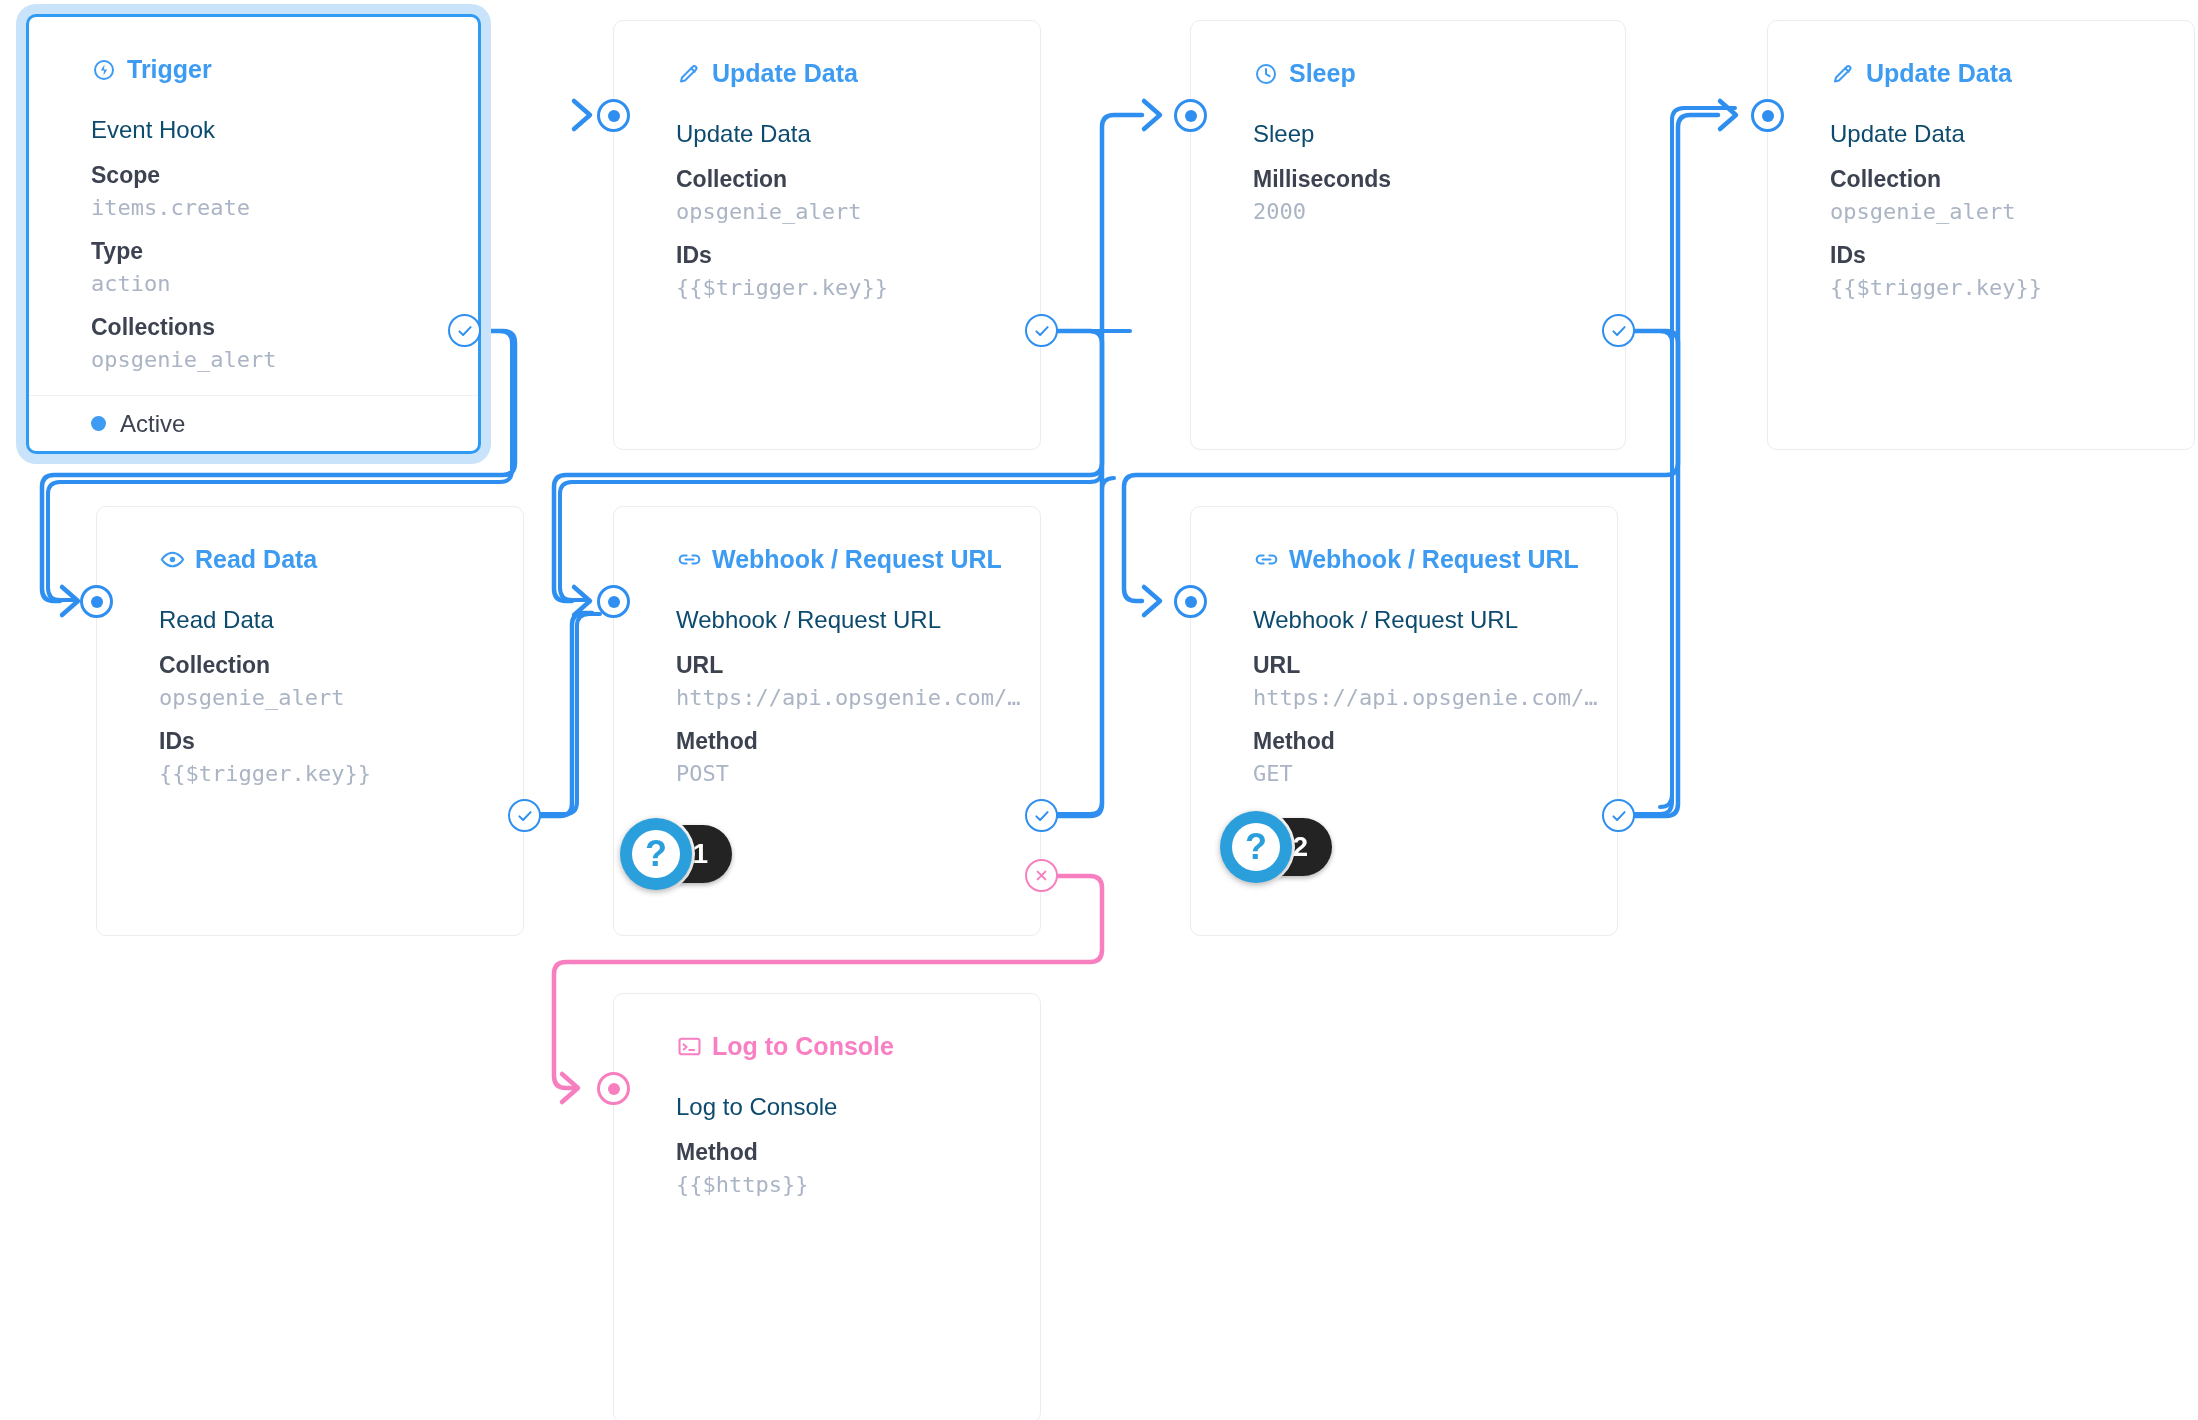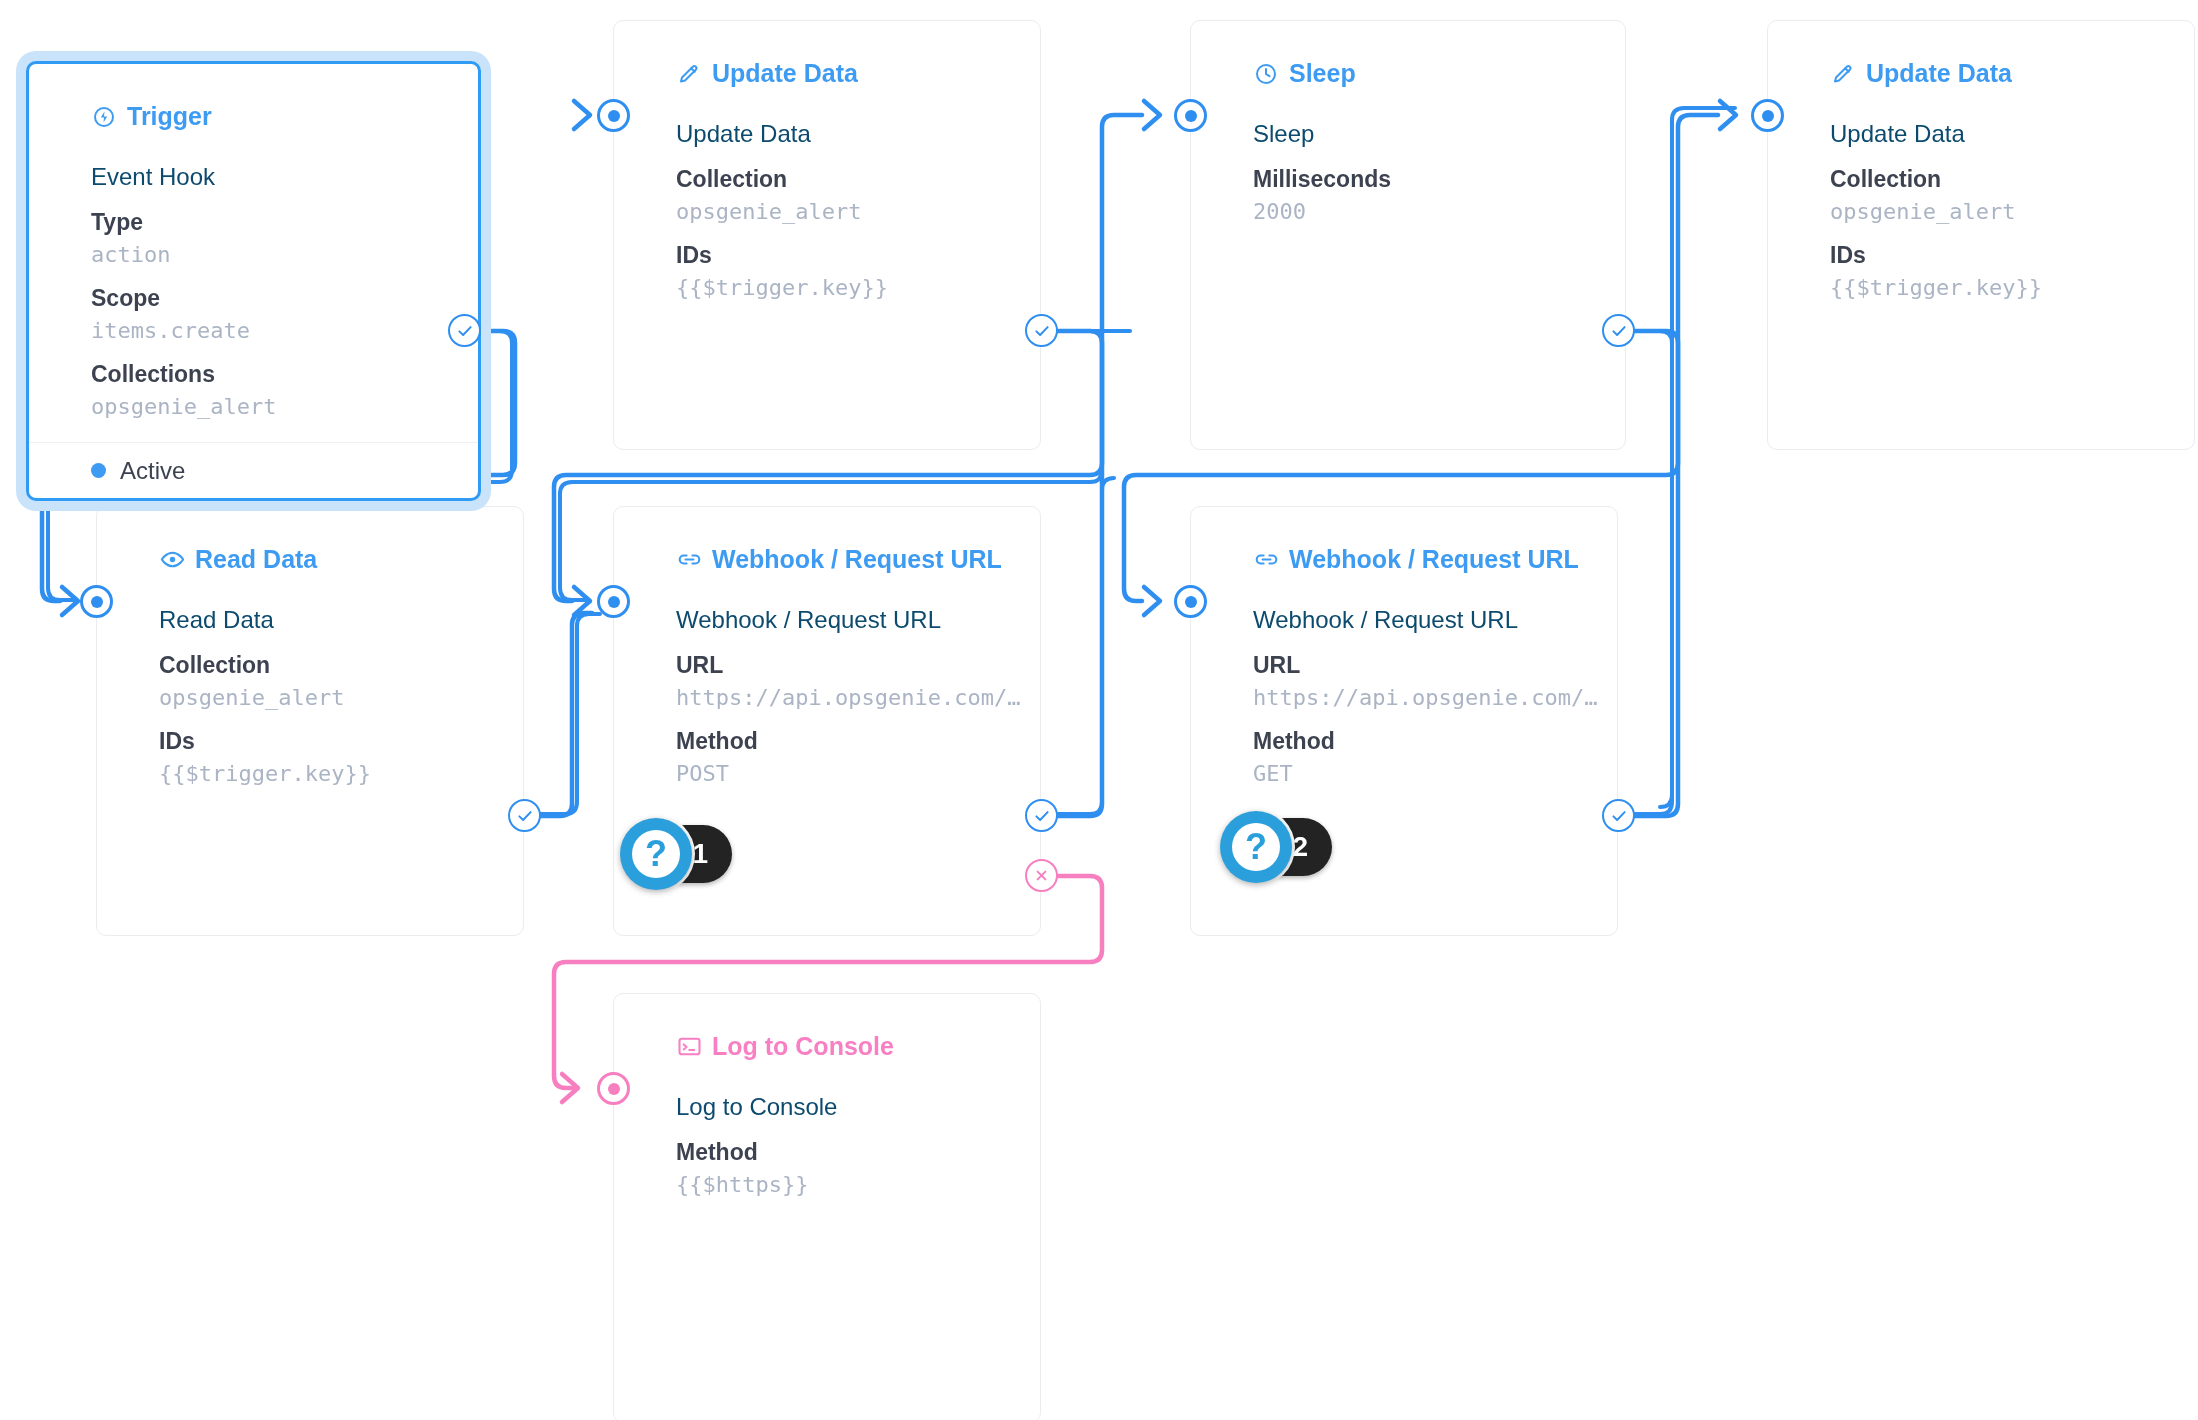--- a/index.html
+++ b/index.html
@@ -36,21 +36,20 @@
     box-sizing: border-box;
     background: #ffffff;
     border: 1.5px solid #ececf0;
     border-radius: 10px;
     z-index: 2;
   }
   .card.selected {
     border: 3px solid #2f9bf5;
     box-shadow: 0 0 0 10px #c9e3fb;
     z-index: 4;
-    margin-top: 47px;
   }
   .card-title {
     position: absolute;
     left: 62px;
     top: 38px;
     font-size: 25px;
     font-weight: 700;
     color: #3d9bf2;
     white-space: nowrap;
     display: flex;
@@ -276,26 +275,26 @@
         <svg width="24" height="24" viewBox="0 0 24 24" fill="none" stroke="#3d9bf2" stroke-width="2">
           <circle cx="12" cy="12" r="9"></circle>
           <path d="M12.5 6.5 L8.8 12.4 H12 L11.5 17.5 L15.2 11.6 H12 Z" fill="#3d9bf2" stroke="none"></path>
         </svg>
       </span>
       <span>Trigger</span>
     </div>
     <div class="card-body">
       <div class="row-name">Event Hook</div>
       <div class="field">
+        <div class="field-label">Scope</div>
+        <div class="field-value">items.create</div>
+      </div>
+      <div class="field">
         <div class="field-label">Type</div>
         <div class="field-value">action</div>
-      </div>
-      <div class="field">
-        <div class="field-label">Scope</div>
-        <div class="field-value">items.create</div>
       </div>
       <div class="field">
         <div class="field-label">Collections</div>
         <div class="field-value">opsgenie_alert</div>
       </div>
     </div>
     <div class="card-footer">
       <span class="status-dot"></span>
       <span class="status-text">Active</span>
     </div>

